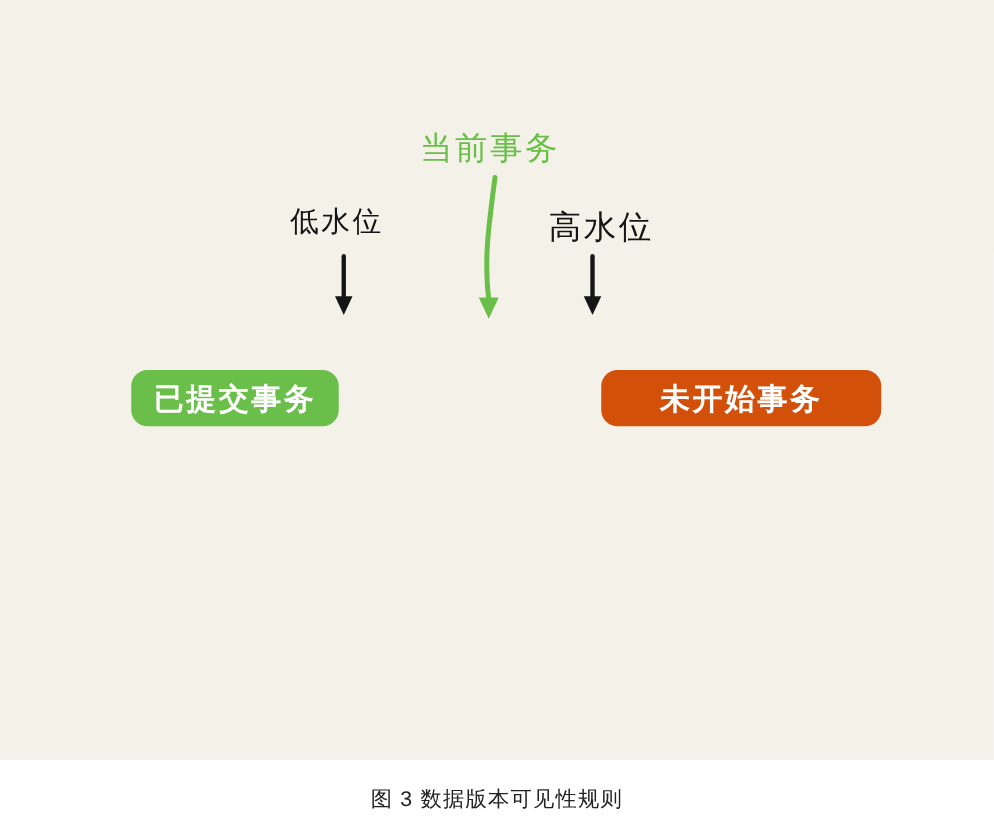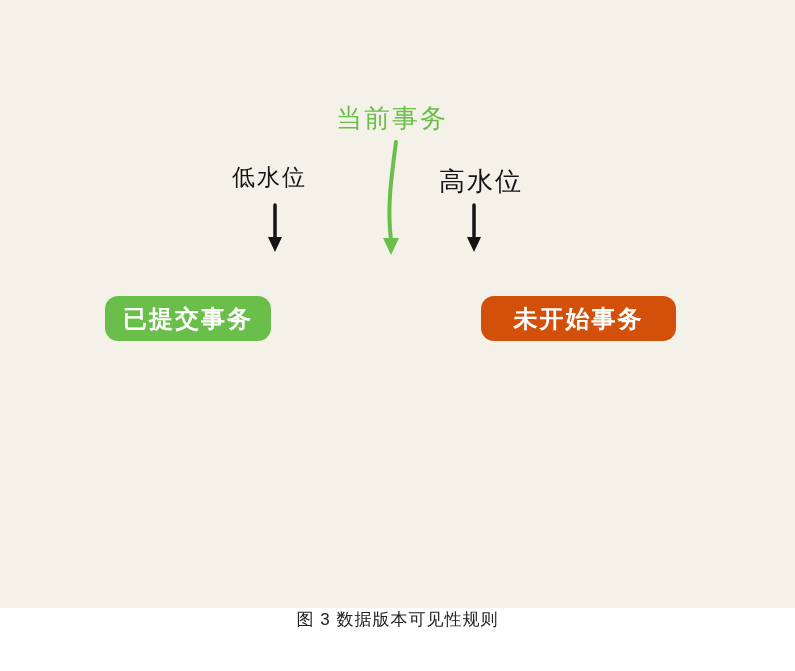--- a/index.html
+++ b/index.html
@@ -64,29 +64,29 @@
     justify-content: center;
     color: #ffffff;
     font-weight: bold;
     font-size: 24px;
     letter-spacing: 2px;
     white-space: nowrap;
     margin-top: 40px;
   }
   .box-committed   { left: 105px; width: 166px; background: #6abf4a; }
   .box-uncommitted { left: 278px; width: 199px; background: #f6a61c; }
-  .box-notstarted  { left: 481px; width: 195px; background: #d2500a; }
+  .box-notstarted  { left: 481px; width: 224px; background: #d2500a; }
   .caption-area {
     position: absolute;
     top: 608px; left: 0;
     width: 795px;
     height: 63px;
     background: #ffffff;
     display: flex;
-    align-items: flex-start;
+    align-items: center;
     justify-content: center;
   }
   .caption-text {
     font-size: 17px;
     color: #222222;
     letter-spacing: 1px;
   }
 </style>
 </head>
 <body>

